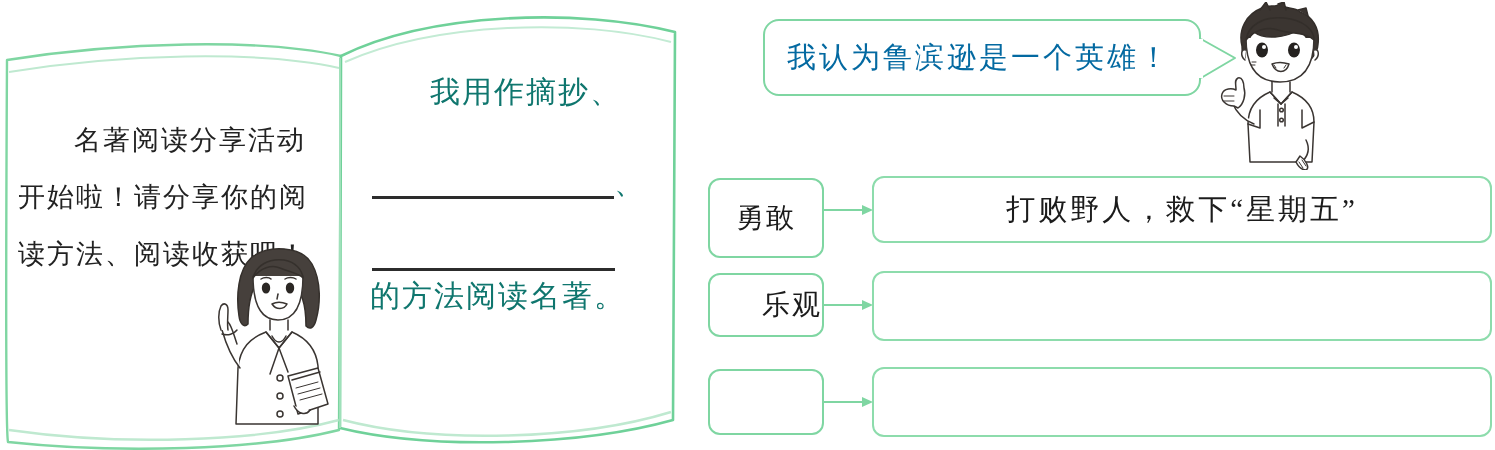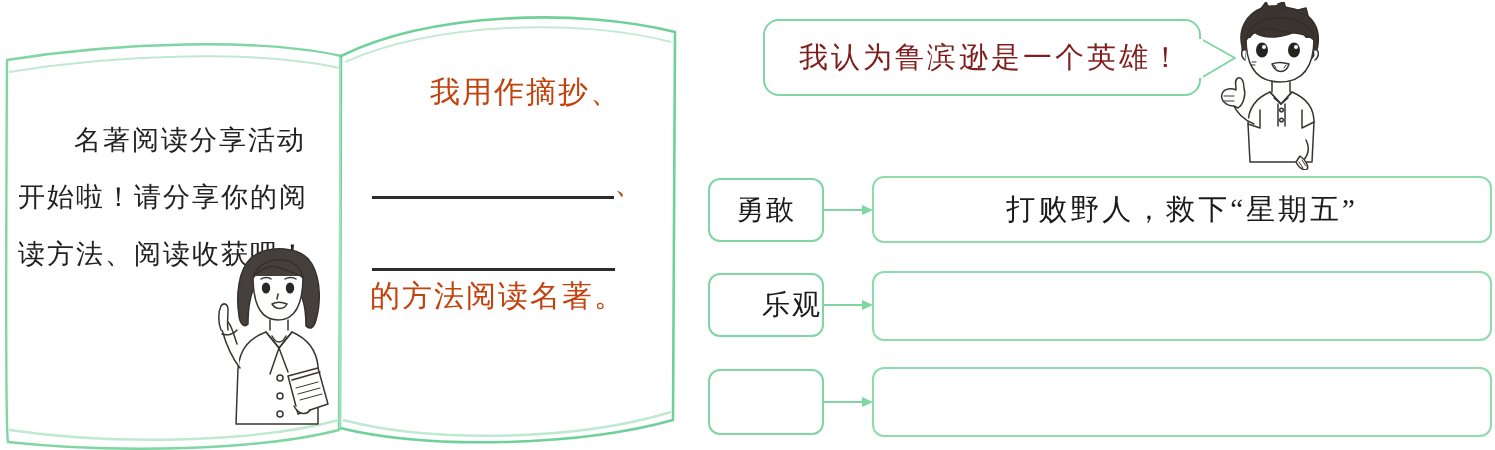--- a/index.html
+++ b/index.html
@@ -23,21 +23,21 @@
     position: absolute;
     left: 0;
     top: 0;
     width: 700px;
     height: 450px;
   }
   #book-spread svg { display: block; }
 
   .page-text {
     position: absolute;
-    color: #c2410c;
+    color: #0f766e;
     font-family: "Liberation Serif", "DejaVu Serif", serif;
     white-space: pre-wrap;
   }
 
   
   #left-page-text {
     left: 18px;
     top: 112px;
     width: 300px;
     font-size: 27px;
@@ -88,23 +88,22 @@
     background: #ffffff;
     box-sizing: border-box;
   }
   #speech-bubble-text {
     position: absolute;
     left: 22px;
     top: 50%;
     transform: translateY(-50%);
     font-size: 29px;
     letter-spacing: 3px;
-    color: #7f1d1d;
+    color: #0369a1;
     white-space: nowrap;
-    margin-left: 12px;
   }
   #speech-tail {
     position: absolute;
     left: 1199px;
     top: 38px;
     width: 40px;
     height: 42px;
   }
 
   
@@ -168,21 +167,21 @@
     justify-content: center;
   }
   .trait-evidence-text {
     font-size: 29px;
     letter-spacing: 3px;
     color: #1b1b1b;
     white-space: nowrap;
   }
 
   
-  #row-0 .trait-label-box    { top: 178px; height: 64px; }
+  #row-0 .trait-label-box    { top: 178px; height: 80px; }
   #row-0 .trait-arrow        { top: 203px; }
   #row-0 .trait-evidence-box { top: 176px; height: 67px; }
 
   #row-1 .trait-label-box    { top: 273px; height: 64px; justify-content: flex-end; }
   #row-1 .trait-arrow        { top: 298px; }
   #row-1 .trait-evidence-box { top: 271px; height: 70px; }
 
   #row-2 .trait-label-box    { top: 369px; height: 66px; }
   #row-2 .trait-arrow        { top: 395px; }
   #row-2 .trait-evidence-box { top: 367px; height: 70px; }

